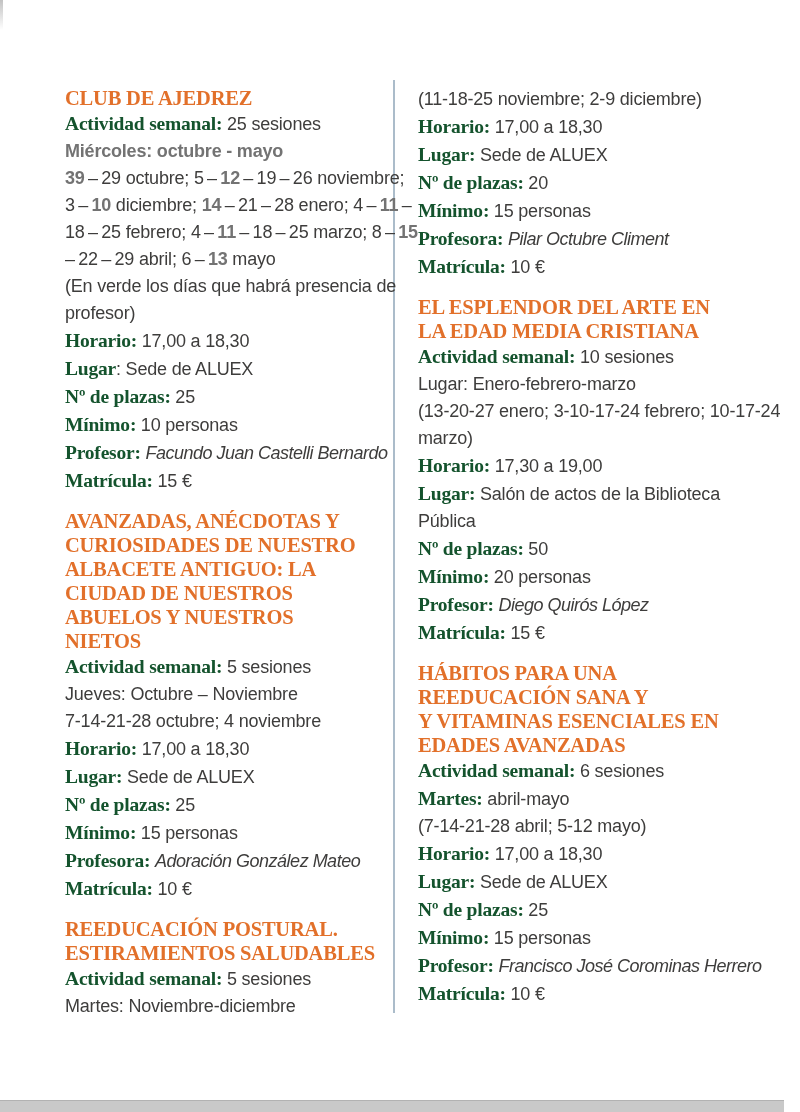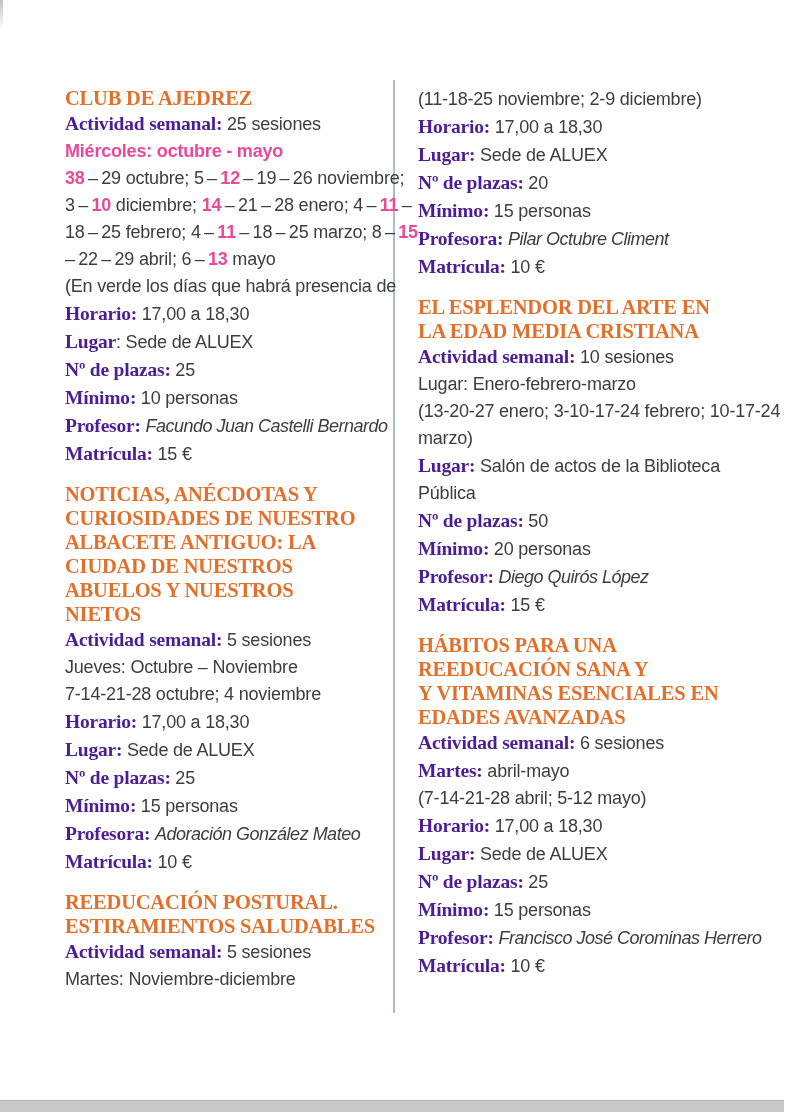--- a/index.html
+++ b/index.html
@@ -12,53 +12,54 @@
   .col-right{left:418px;width:376px;}
   .section + .section{margin-top:14px;}
   .h-line{
     font-family:"Liberation Serif",serif;font-weight:700;color:#e2702a;
     font-size:20.5px;line-height:24px;letter-spacing:-0.2px;white-space:nowrap;
   }
   .line{
     font-size:18px;line-height:27px;color:#3e3d3c;
     letter-spacing:-0.2px;white-space:nowrap;
   }
-  .sp-l{font-family:"Liberation Serif",serif;font-weight:700;color:#4c1d95;font-size:19.5px;}
+  .sp-l{font-family:"Liberation Serif",serif;font-weight:700;color:#14532d;font-size:19.5px;}
   .sp-b{color:#3e3d3c;}
-  .sp-g{color:#ec4899;font-weight:700;}
+  .sp-g{color:#737373;font-weight:700;}
   .sp-i{font-style:italic;letter-spacing:-0.5px;}
   .divider{position:absolute;left:393px;top:80px;width:1.5px;height:933px;background:#abbcca;}
   .bottom-shadow{position:absolute;left:0;bottom:0;width:100%;height:11px;background:#c9c9c9;border-top:1.5px solid #b2b2b2;}
   .edge-sliver{position:absolute;left:0;top:0;width:3px;height:30px;background:linear-gradient(#c2c2c2,rgba(194,194,194,0));}
 </style>
 </head>
 <body>
 
 <div class="page">
   <div class="edge-sliver"></div>
   <div class="divider"></div>
   <div class="col col-left">
       <section class="section">
         <div class="h-line">CLUB DE AJEDREZ</div>
         <div class="line"><span class="sp-l">Actividad semanal: </span><span class="sp-b">25 sesiones</span></div>
         <div class="line"><span class="sp-g">Miércoles: octubre - mayo</span></div>
-        <div class="line"><span class="sp-g">38</span><span class="sp-b"> – 29 octubre; 5 – </span><span class="sp-g">12</span><span class="sp-b"> – 19 – 26 noviembre;</span></div>
+        <div class="line"><span class="sp-g">39</span><span class="sp-b"> – 29 octubre; 5 – </span><span class="sp-g">12</span><span class="sp-b"> – 19 – 26 noviembre;</span></div>
         <div class="line"><span class="sp-b">3 – </span><span class="sp-g">10</span><span class="sp-b"> diciembre; </span><span class="sp-g">14</span><span class="sp-b"> – 21 – 28 enero; 4 – </span><span class="sp-g">11</span><span class="sp-b"> –</span></div>
         <div class="line"><span class="sp-b">18 – 25 febrero; 4 – </span><span class="sp-g">11</span><span class="sp-b"> – 18 – 25 marzo; 8 – </span><span class="sp-g">15</span></div>
         <div class="line"><span class="sp-b">– 22 – 29 abril; 6 – </span><span class="sp-g">13</span><span class="sp-b"> mayo</span></div>
         <div class="line"><span class="sp-b">(En verde los días que habrá presencia de</span></div>
+        <div class="line"><span class="sp-b">profesor)</span></div>
         <div class="line"><span class="sp-l">Horario: </span><span class="sp-b">17,00 a 18,30</span></div>
         <div class="line"><span class="sp-l">Lugar</span><span class="sp-b">: Sede de ALUEX</span></div>
         <div class="line"><span class="sp-l">Nº de plazas: </span><span class="sp-b">25</span></div>
         <div class="line"><span class="sp-l">Mínimo: </span><span class="sp-b">10 personas</span></div>
         <div class="line"><span class="sp-l">Profesor: </span><span class="sp-i">Facundo Juan Castelli Bernardo</span></div>
         <div class="line"><span class="sp-l">Matrícula: </span><span class="sp-b">15 €</span></div>
       </section>
       <section class="section">
-        <div class="h-line">NOTICIAS, ANÉCDOTAS Y</div>
+        <div class="h-line">AVANZADAS, ANÉCDOTAS Y</div>
         <div class="h-line">CURIOSIDADES DE NUESTRO</div>
         <div class="h-line">ALBACETE ANTIGUO: LA</div>
         <div class="h-line">CIUDAD DE NUESTROS</div>
         <div class="h-line">ABUELOS Y NUESTROS</div>
         <div class="h-line">NIETOS</div>
         <div class="line"><span class="sp-l">Actividad semanal: </span><span class="sp-b">5 sesiones</span></div>
         <div class="line"><span class="sp-b">Jueves: Octubre – Noviembre</span></div>
         <div class="line"><span class="sp-b">7-14-21-28 octubre; 4 noviembre</span></div>
         <div class="line"><span class="sp-l">Horario: </span><span class="sp-b">17,00 a 18,30</span></div>
         <div class="line"><span class="sp-l">Lugar: </span><span class="sp-b">Sede de ALUEX</span></div>
@@ -84,20 +85,21 @@
         <div class="line"><span class="sp-l">Profesora: </span><span class="sp-i">Pilar Octubre Climent</span></div>
         <div class="line"><span class="sp-l">Matrícula: </span><span class="sp-b">10 €</span></div>
       </section>
       <section class="section">
         <div class="h-line">EL ESPLENDOR DEL ARTE EN</div>
         <div class="h-line">LA EDAD MEDIA CRISTIANA</div>
         <div class="line"><span class="sp-l">Actividad semanal: </span><span class="sp-b">10 sesiones</span></div>
         <div class="line"><span class="sp-b">Lugar: Enero-febrero-marzo</span></div>
         <div class="line"><span class="sp-b">(13-20-27 enero; 3-10-17-24 febrero; 10-17-24</span></div>
         <div class="line"><span class="sp-b">marzo)</span></div>
+        <div class="line"><span class="sp-l">Horario: </span><span class="sp-b">17,30 a 19,00</span></div>
         <div class="line"><span class="sp-l">Lugar: </span><span class="sp-b">Salón de actos de la Biblioteca</span></div>
         <div class="line"><span class="sp-b">Pública</span></div>
         <div class="line"><span class="sp-l">Nº de plazas: </span><span class="sp-b">50</span></div>
         <div class="line"><span class="sp-l">Mínimo: </span><span class="sp-b">20 personas</span></div>
         <div class="line"><span class="sp-l">Profesor: </span><span class="sp-i">Diego Quirós López</span></div>
         <div class="line"><span class="sp-l">Matrícula: </span><span class="sp-b">15 €</span></div>
       </section>
       <section class="section">
         <div class="h-line">HÁBITOS PARA UNA</div>
         <div class="h-line">REEDUCACIÓN SANA Y</div>

